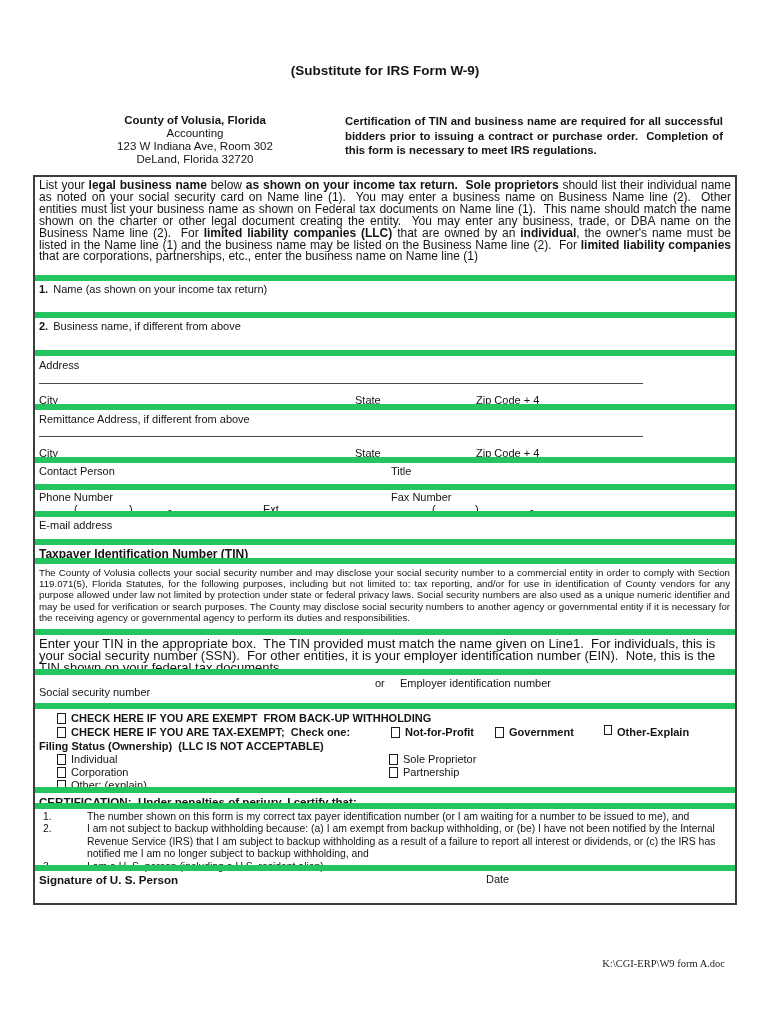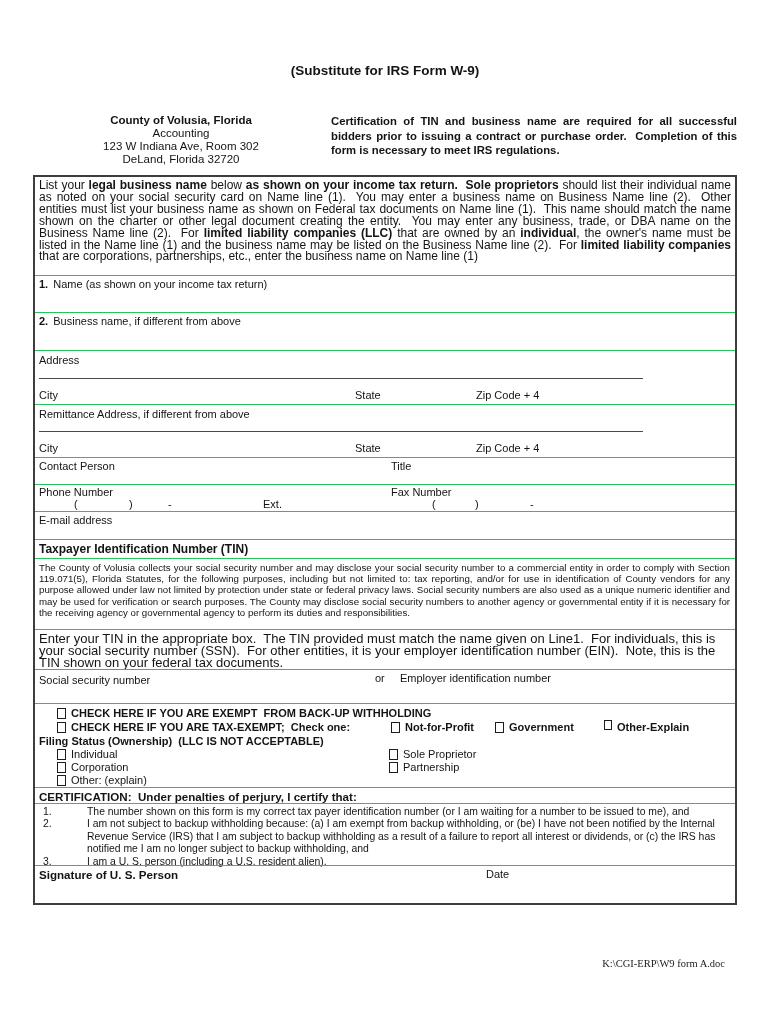--- a/index.html
+++ b/index.html
@@ -8,28 +8,28 @@
     position:relative; width:770px; height:1024px; background:#ffffff;
     font-family:"Liberation Sans", sans-serif; color:#141414; overflow:hidden;
   }
   [data-bind], .rich { white-space: pre-wrap; }
 
   
   .title-block { padding-top:62px; text-align:center; }
   .title-line { font-weight:bold; font-size:13.5px; line-height:17px; }
 
   
-  .header-row { display:flex; margin-top:35px; padding:0 33px; }
+  .header-row { display:flex; margin-top:35px; padding:0 47px; }
   .agency-block { width:232px; margin-left:32px; text-align:center; font-size:11.5px; line-height:13px; flex:none; }
   .agency-name { font-weight:bold; }
   .notice-block { flex:1; margin-left:34px; font-weight:bold; font-size:11.3px; line-height:14.5px; text-align:justify; }
 
   
   .doc-table { margin:9px 33px 0 33px; border:2px solid #3d3d3d; }
-  .row { position:relative; border-top:1px solid #22c55e; font-size:11px; line-height:13px; }
+  .row { position:relative; border-top:6px solid #22c55e; font-size:11px; line-height:13px; }
   .row:first-child { border-top:none; }
   .abs { position:absolute; }
   .b { font-weight:bold; }
 
   .r-instr { padding:3px 4px 2px 4px; font-size:12px; line-height:11.9px; text-align:justify; }
   .fnum { font-weight:bold; }
   .field-label { margin-left:2px; }
   .pad-label { padding:2px 4px; display:block; }
   .fill-line { position:absolute; border-bottom:1px solid #4a4a4a; height:0; }
 
@@ -116,21 +116,21 @@
       <span class="pad-label" data-bind="fields.email_label">E-mail address</span>
     </div>
 
     <div class="row r-tin-head" style="height:19px" data-bind="tin_section.heading">Taxpayer Identification Number (TIN)</div>
 
     <div class="row r-disclosure" style="height:71px" data-bind="tin_section.disclosure">The County of Volusia collects your social security number and may disclose your social security number to a commercial entity in order to comply with Section 119.071(5), Florida Statutes, for the following purposes, including but not limited to: tax reporting, and/or for use in identification of County vendors for any purpose allowed under law not limited by protection under state or federal privacy laws. Social security numbers are also used as a unique numeric identifier and may be used for verification or search purposes. The County may disclose social security numbers to another agency or governmental entity if it is necessary for the receiving agency or governmental agency to perform its duties and responsibilities.</div>
 
     <div class="row r-enter" style="height:40px" data-bind="tin_section.enter">Enter your TIN in the appropriate box.  The TIN provided must match the name given on Line1.  For individuals, this is your social security number (SSN).  For other entities, it is your employer identification number (EIN).  Note, this is the TIN shown on your federal tax documents.</div>
 
     <div class="row" style="height:34px">
-      <span class="abs" style="left:4px; top:4px" data-bind="tin_section.ssn_label">Social security number</span>
+      <span class="abs" style="left:4px; top:11px" data-bind="tin_section.ssn_label">Social security number</span>
       <span class="abs" style="left:30px; top:16px; width:250px; height:14px"></span>
       <span class="abs" style="left:340px; top:2px" data-bind="tin_section.or_label">or</span>
       <span class="abs" style="left:365px; top:2px" data-bind="tin_section.ein_label">Employer identification number</span>
       <span class="abs" style="left:380px; top:16px; width:250px; height:14px"></span>
     </div>
 
     <div class="row" style="height:84px">
       <span class="abs cb" style="left:22px; top:4px"></span>
       <span class="abs b" style="left:36px; top:3px" data-bind="withholding.exempt_backup">CHECK HERE IF YOU ARE EXEMPT  FROM BACK-UP WITHHOLDING</span>
 

